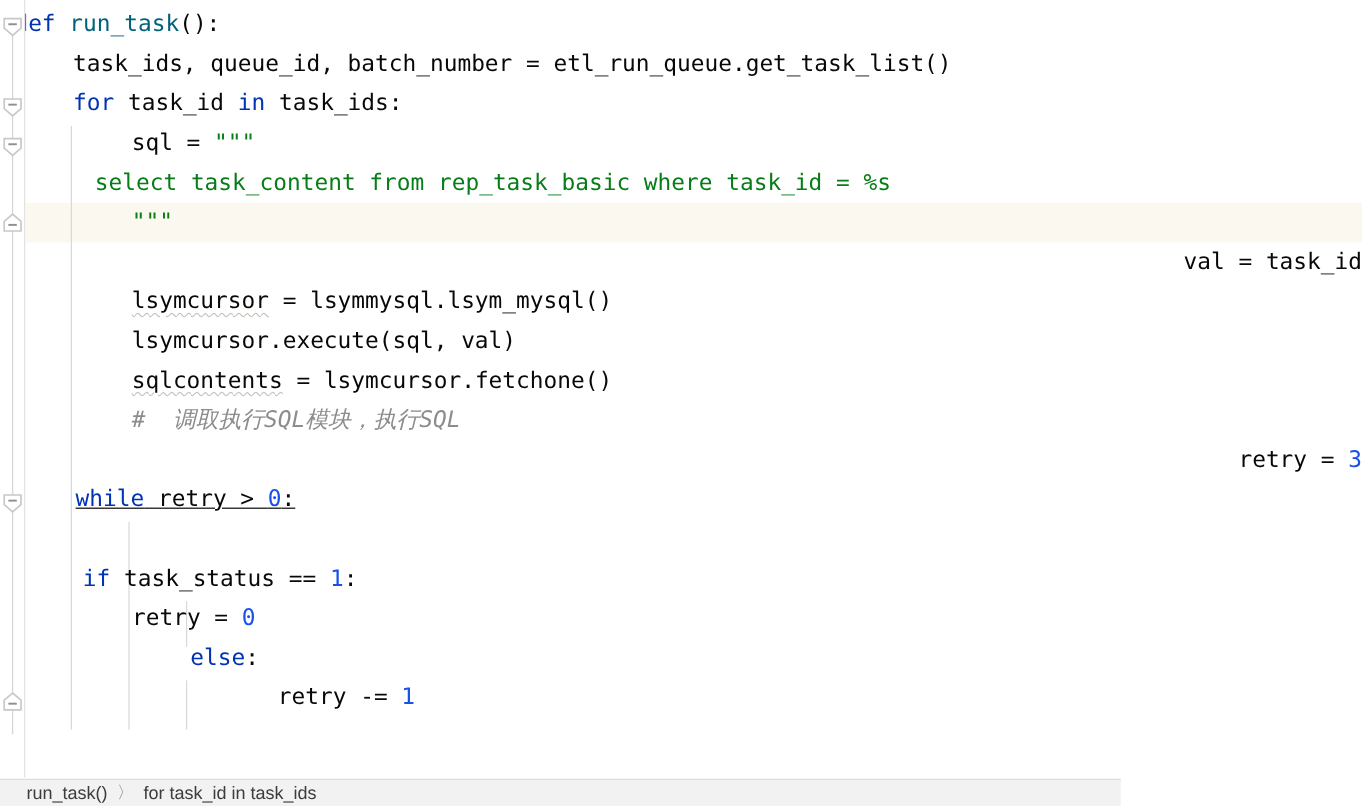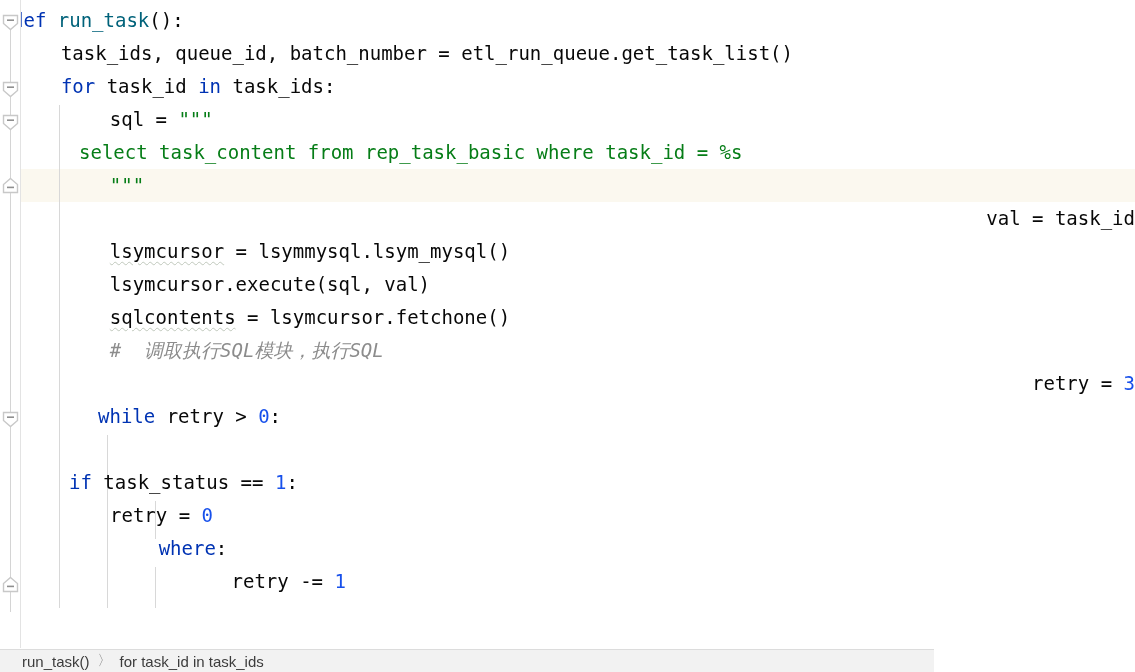--- a/index.html
+++ b/index.html
@@ -172,24 +172,24 @@
         <div class="line" style="top: 70px; padding-left: 60.88px;"><span class="kw">for</span><span class="txt"> task_id </span><span class="kw">in</span><span class="txt"> task_ids:</span></div>
         <div class="line" style="top: 103px; padding-left: 109.76px;"><span class="txt">sql = </span><span class="str">"""</span></div>
         <div class="line" style="top: 136px; padding-left: 79px;"><span class="str">select task_content from rep_task_basic where task_id = %s</span></div>
         <div class="line" style="top: 169px; padding-left: 109.76px;"><span class="str">"""</span></div>
         <div class="line" style="top: 202px; padding-left: 109.76px; text-align: right;"><span class="txt">val = task_id</span></div>
         <div class="line" style="top: 235px; padding-left: 109.76px;"><span class="txt wavy">lsymcursor</span><span class="txt"> = lsymmysql.lsym_mysql()</span></div>
         <div class="line" style="top: 268px; padding-left: 109.76px;"><span class="txt">lsymcursor.execute(sql, val)</span></div>
         <div class="line" style="top: 301px; padding-left: 109.76px;"><span class="txt wavy">sqlcontents</span><span class="txt"> = lsymcursor.fetchone()</span></div>
         <div class="line" style="top: 334px; padding-left: 109.76px;"><span class="cmt">#  调取执行SQL模块，执行SQL</span></div>
         <div class="line" style="top: 367px; padding-left: 109.76px; text-align: right;"><span class="txt">retry = </span><span class="num">3</span></div>
-        <div class="line" style="top: 400px; padding-left: 98px;"><span class="kw">while</span><span class="txt"> retry &gt; </span><span class="num">0</span><span class="txt">:</span></div>
+        <div class="line" style="top: 400px; padding-left: 63px; text-decoration: underline;"><span class="kw">while</span><span class="txt"> retry &gt; </span><span class="num">0</span><span class="txt">:</span></div>
         <div class="line" style="top: 466px; padding-left: 69px;"><span class="kw">if</span><span class="txt"> task_status == </span><span class="num">1</span><span class="txt">:</span></div>
         <div class="line" style="top: 499px; padding-left: 110px;"><span class="txt">retry = </span><span class="num">0</span></div>
-        <div class="line" style="top: 532px; padding-left: 158.64px;"><span class="kw">where</span><span class="txt">:</span></div>
+        <div class="line" style="top: 532px; padding-left: 158.64px;"><span class="kw">else</span><span class="txt">:</span></div>
         <div class="line" style="top: 565px; padding-left: 207.52px; margin-left: 24px;"><span class="txt">retry -= </span><span class="num">1</span></div>
       </div>
 
     <div class="gutter" id="gutter-layer">
         <div class="fold-rail" style="top: 22px; height: 590px;"></div>
         <div class="gutter-edge"></div>
         <div class="fold-marker" style="top: 14px;">
           <svg width="17" height="17" viewBox="0 0 17 17">
             <path d="M1.5 1.5 H15.5 V9.5 L8.5 15.5 L1.5 9.5 Z" fill="#ffffff" stroke="#c8c8c8" stroke-width="1.4"></path>
             <rect x="5" y="5.4" width="7" height="1.6" fill="#8f8f8f"></rect>

